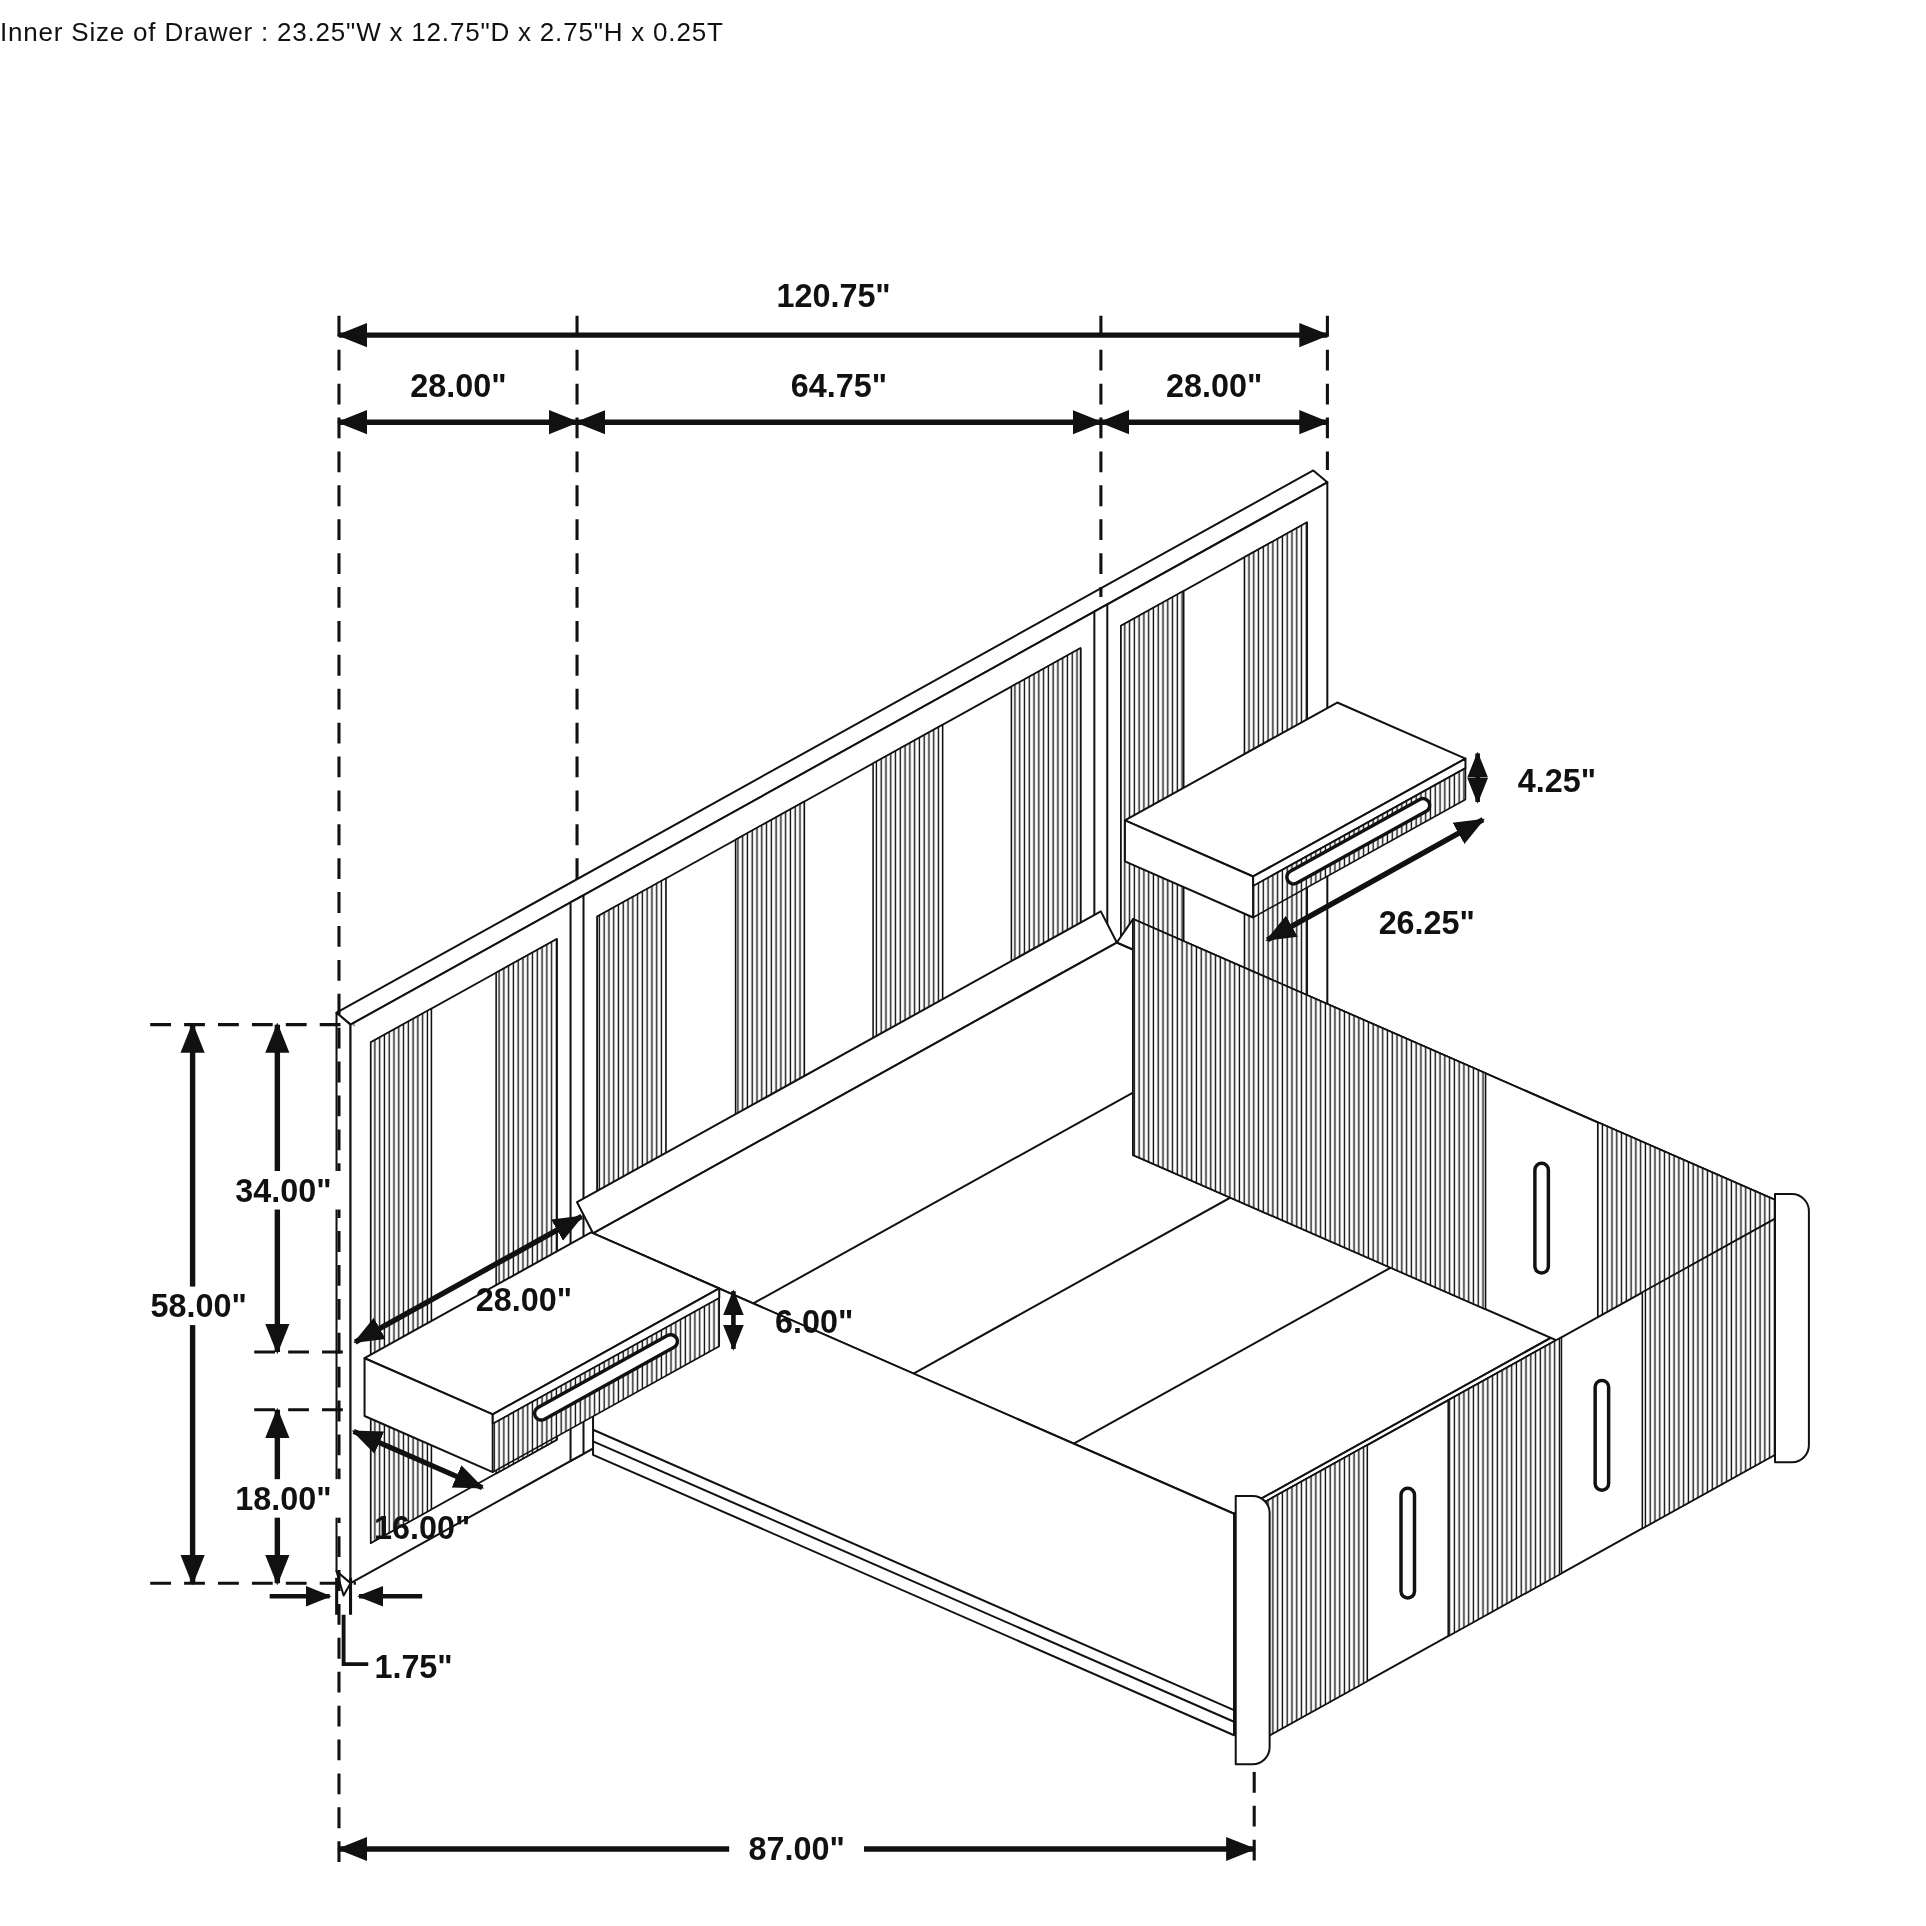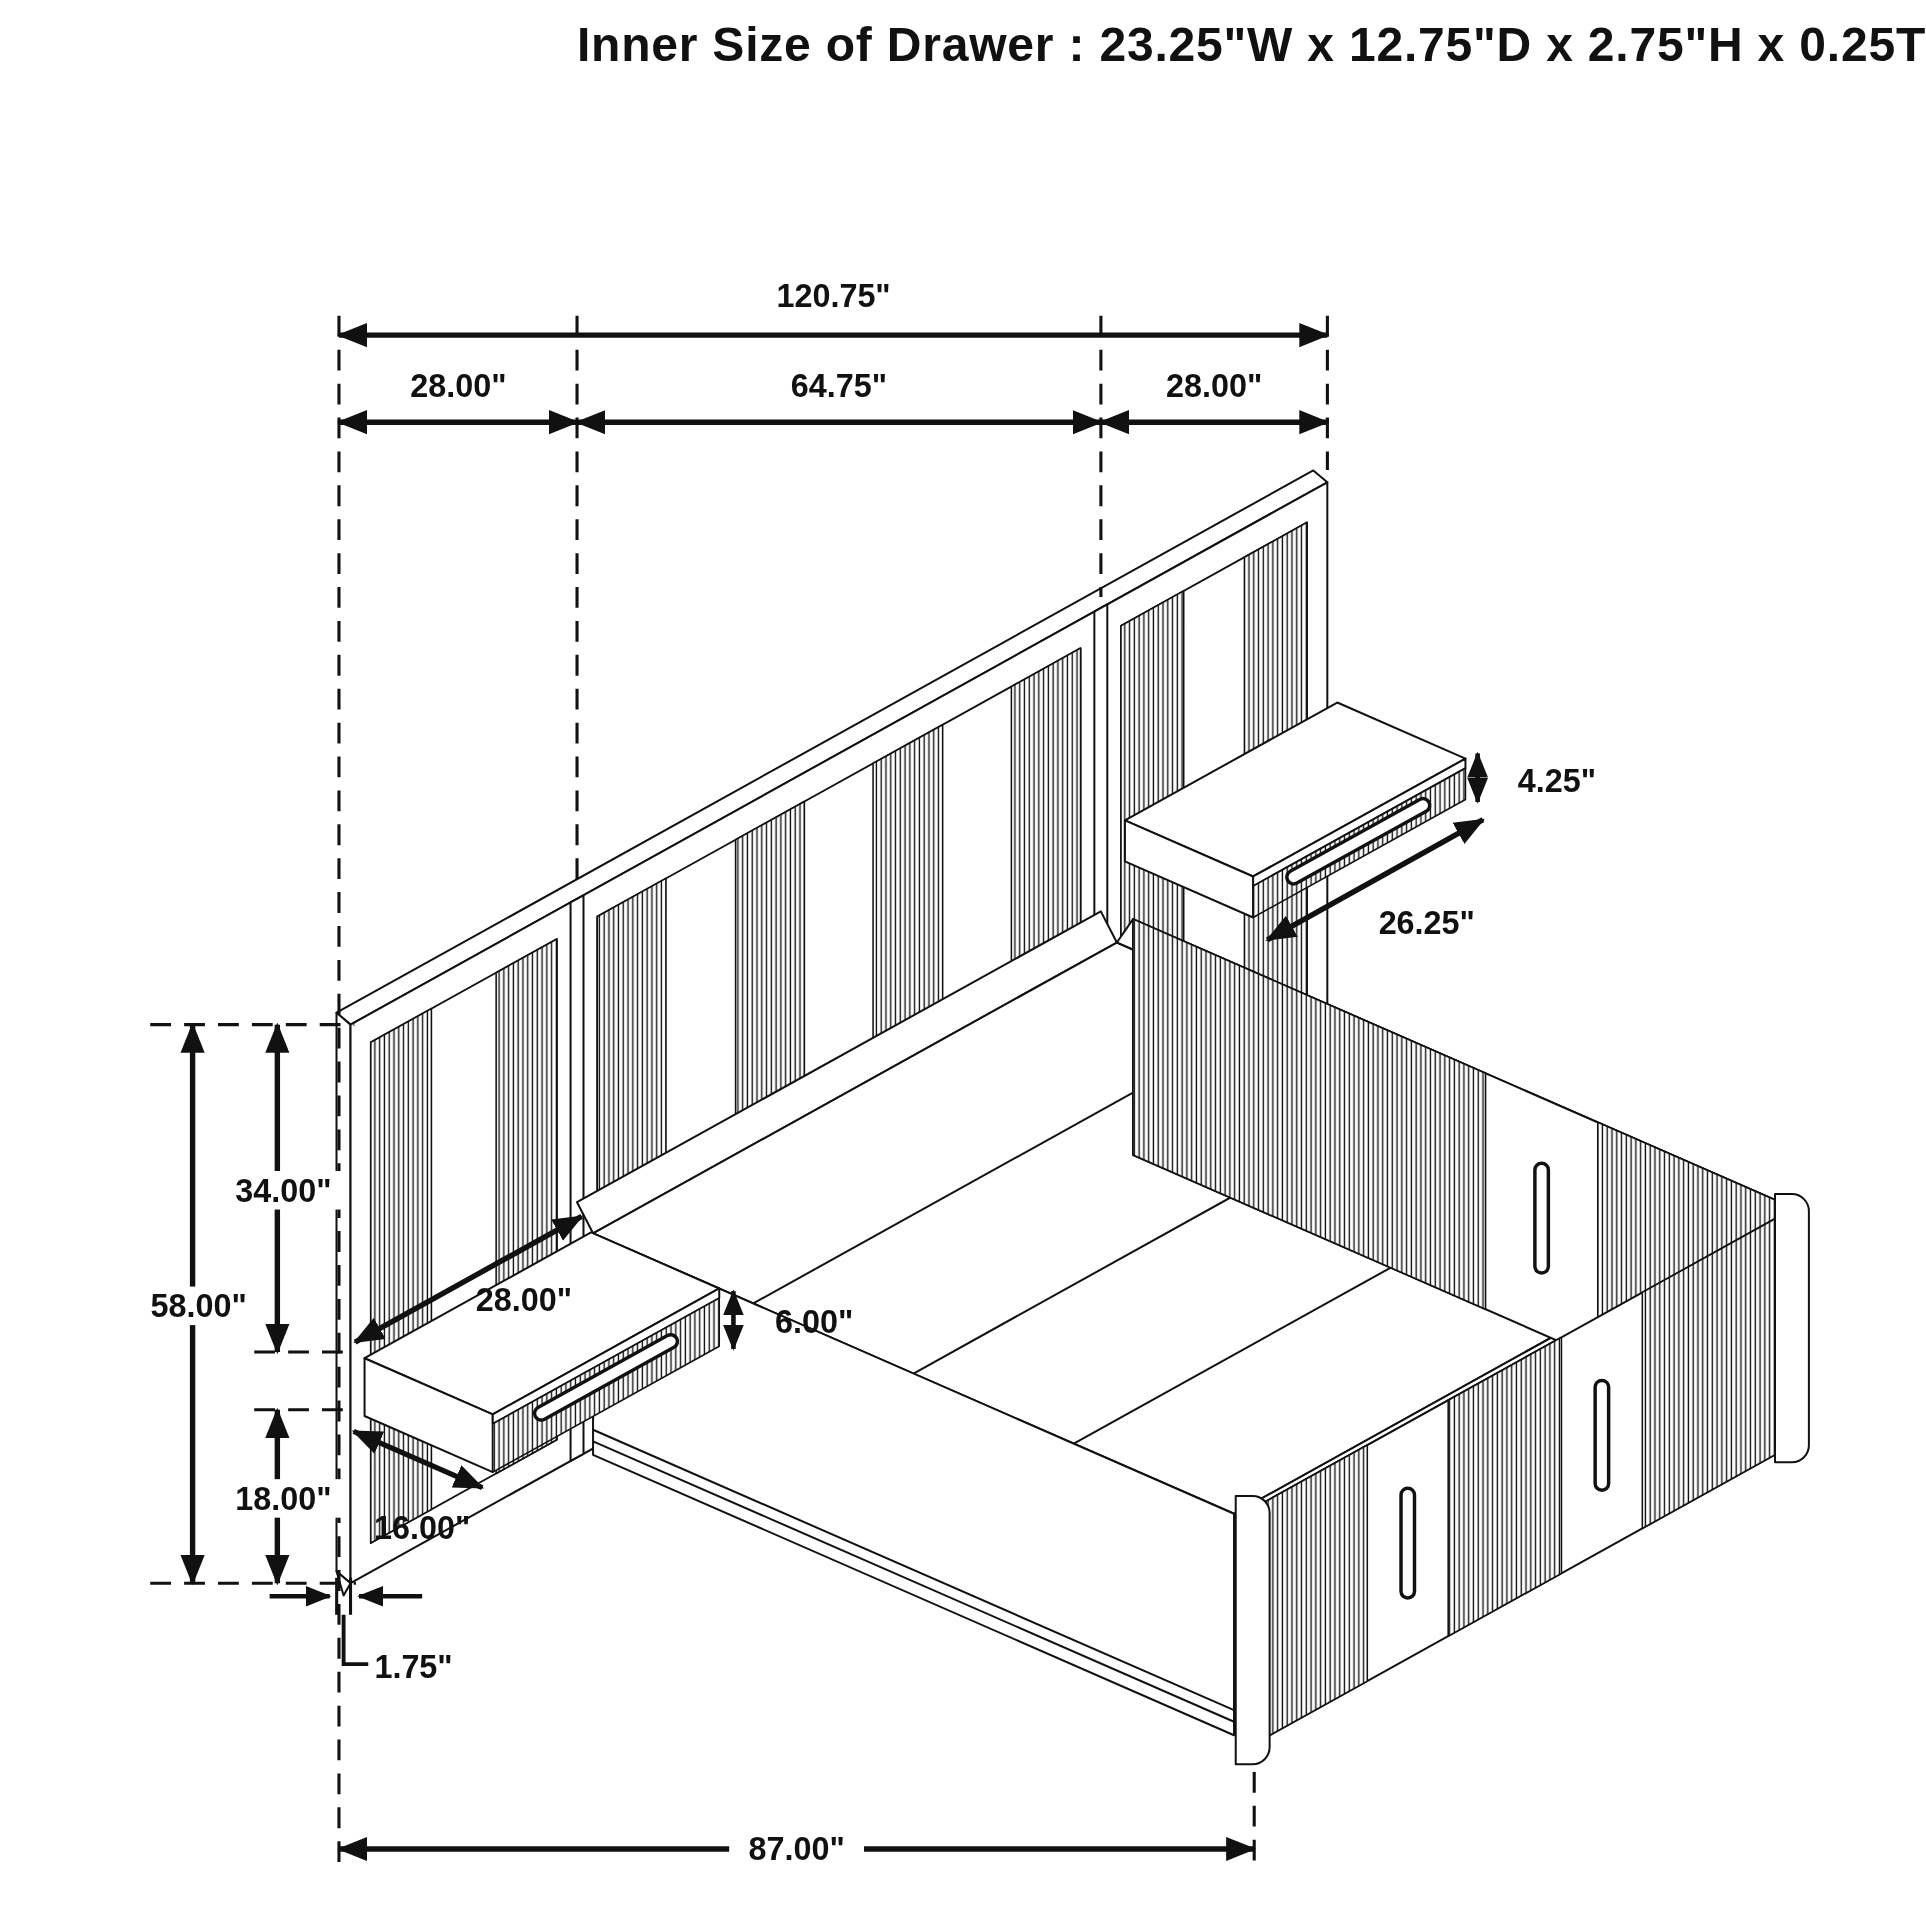--- a/index.html
+++ b/index.html
@@ -1,19 +1,19 @@
 <!DOCTYPE html>
 <html style="font-size:12.3px"><head>
 <meta charset="utf-8">
 <style>
   html,body{margin:0;padding:0;background:#fff;}
   body{width:1926px;height:1926px;position:relative;font-family:"Liberation Sans",sans-serif;}
   .page{position:absolute;inset:0;background:#fff;overflow:hidden;}
-  .title{position:absolute;top:17px;left:0;width:100%;text-align:right;
-         font-size:48px;font-weight:bold;color:#111;letter-spacing:0.8px;}
+  .title{position:absolute;top:17px;left:0;width:100%;text-align:left;
+         font-size:26px;font-weight:normal;color:#111;letter-spacing:0.8px;}
   svg{position:absolute;top:0;left:0;}
   text{font-family:"Liberation Sans",sans-serif;font-weight:bold;fill:#111;font-size:42px;}
 </style>
 </head>
 <body>
 
 <div class="page">
   <svg id="drawing" width="1926" height="1926" viewBox="0 0 2500 2500">
       <defs>
         <pattern id="flutes" width="6.2" height="12" patternUnits="userSpaceOnUse">

